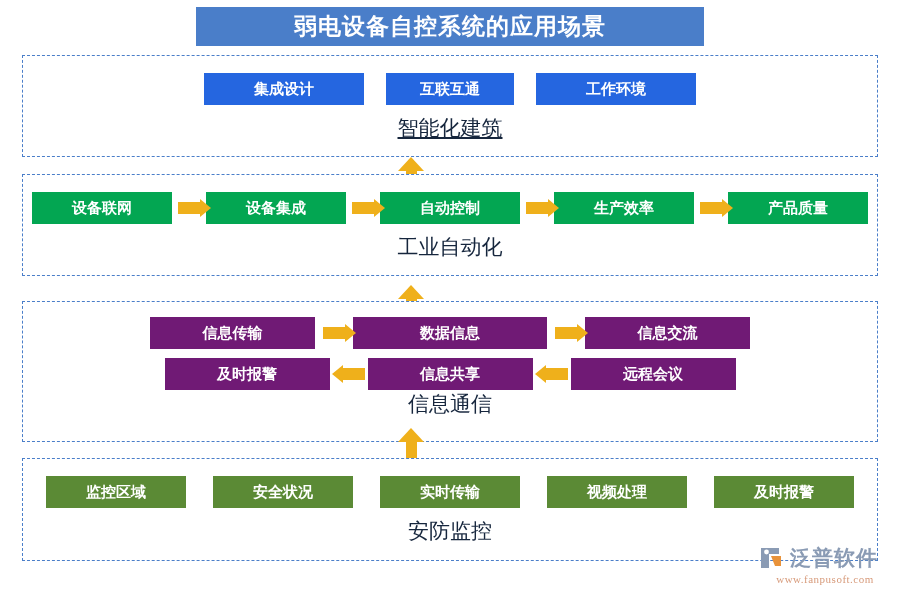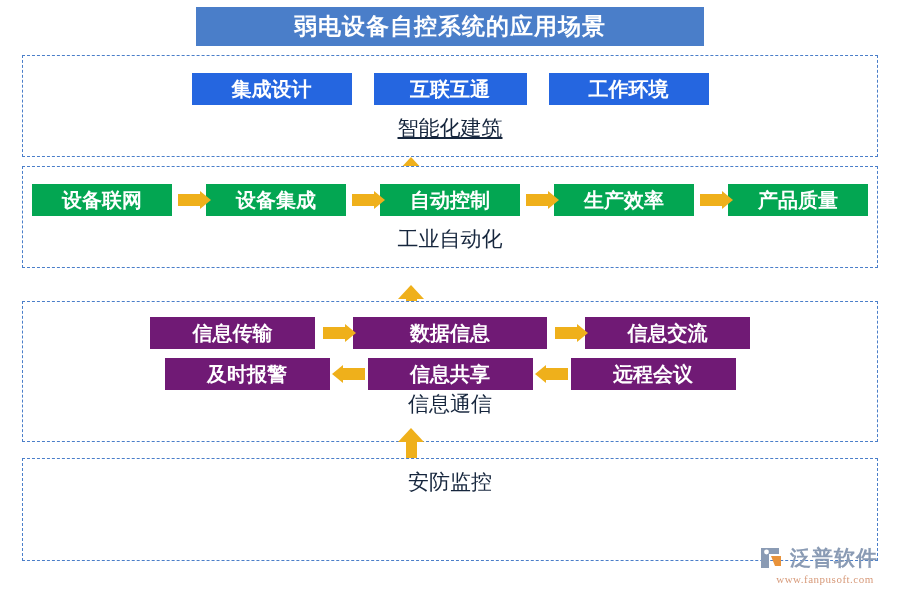--- a/index.html
+++ b/index.html
@@ -39,39 +39,39 @@
   
   .section {
     position: absolute;
     left: 22px;
     width: 856px;
     border: 1px dashed #4a7ec9;
     box-sizing: border-box;
     background: #ffffff;
   }
   #section-building   { top: 55px;  height: 102px; }
-  #section-industry   { top: 166px; height: 102px; }
+  #section-industry   { top: 174px; height: 102px; }
   #section-comm       { top: 301px; height: 141px; }
   #section-security   { top: 458px; height: 103px; }
 
   .row {
     display: flex;
     align-items: center;
     justify-content: center;
     box-sizing: border-box;
   }
 
   
   .node {
     height: 32px;
     display: flex;
     align-items: center;
     justify-content: center;
     color: #ffffff;
-    font-size: 20px;
+    font-size: 15px;
     font-weight: bold;
     font-family: "Liberation Sans", "DejaVu Sans", sans-serif;
     white-space: nowrap;
     box-sizing: border-box;
   }
   .node.blue   { background: #2566e0; }
   .node.green  { background: #03a652; }
   .node.cyan   { background: #701a75; }
   .node.olive  { background: #5b8a35; }
 
@@ -193,21 +193,21 @@
 </head>
 <body>
 
 <div id="title-bar">
   <span class="title-text">弱电设备自控系统的应用场景</span>
 </div>
 
 <div class="section" id="section-building">
   <div class="row" style="margin-top:17px; gap:22px;">
     <div class="node blue" style="width:160px;">集成设计</div>
-    <div class="node blue" style="width:153px;">互联互通</div>
+    <div class="node blue" style="width:128px;">互联互通</div>
     <div class="node blue" style="width:160px;">工作环境</div>
   </div>
   <div class="caption" style="margin-top:9px;text-decoration:underline;">智能化建筑</div>
 </div>
 
 <div class="v-arrow" id="v-arrow-1">
   <span class="head"></span>
   <span class="stem"></span>
 </div>
 
@@ -264,20 +264,27 @@
   </div>
   <div class="caption" style="">信息通信</div>
 </div>
 
 <div class="v-arrow" id="v-arrow-3">
   <span class="head"></span>
   <span class="stem"></span>
 </div>
 
 <div class="section" id="section-security">
+  <div class="row" style="margin-top:17px; gap:27px;">
+    <div class="node olive" style="width:140px;">监控区域</div>
+    <div class="node olive" style="width:140px;">安全状况</div>
+    <div class="node olive" style="width:140px;">实时传输</div>
+    <div class="node olive" style="width:140px;">视频处理</div>
+    <div class="node olive" style="width:140px;">及时报警</div>
+  </div>
   <div class="caption" style="margin-top:9px;">安防监控</div>
 </div>
 
 <div id="logo">
   <div class="logo-top">
     <svg class="logo-mark" viewBox="0 0 30 28">
       <path d="M4 4 L22 4 L22 10 L12 10 L12 24 L4 24 Z" fill="#8a9bb4"></path>
       <path d="M14 12 L24 12 L24 22 L18 22 Z" fill="#e8923a"></path>
       <circle cx="9.5" cy="8" r="2.4" fill="#ffffff"></circle>
     </svg>

